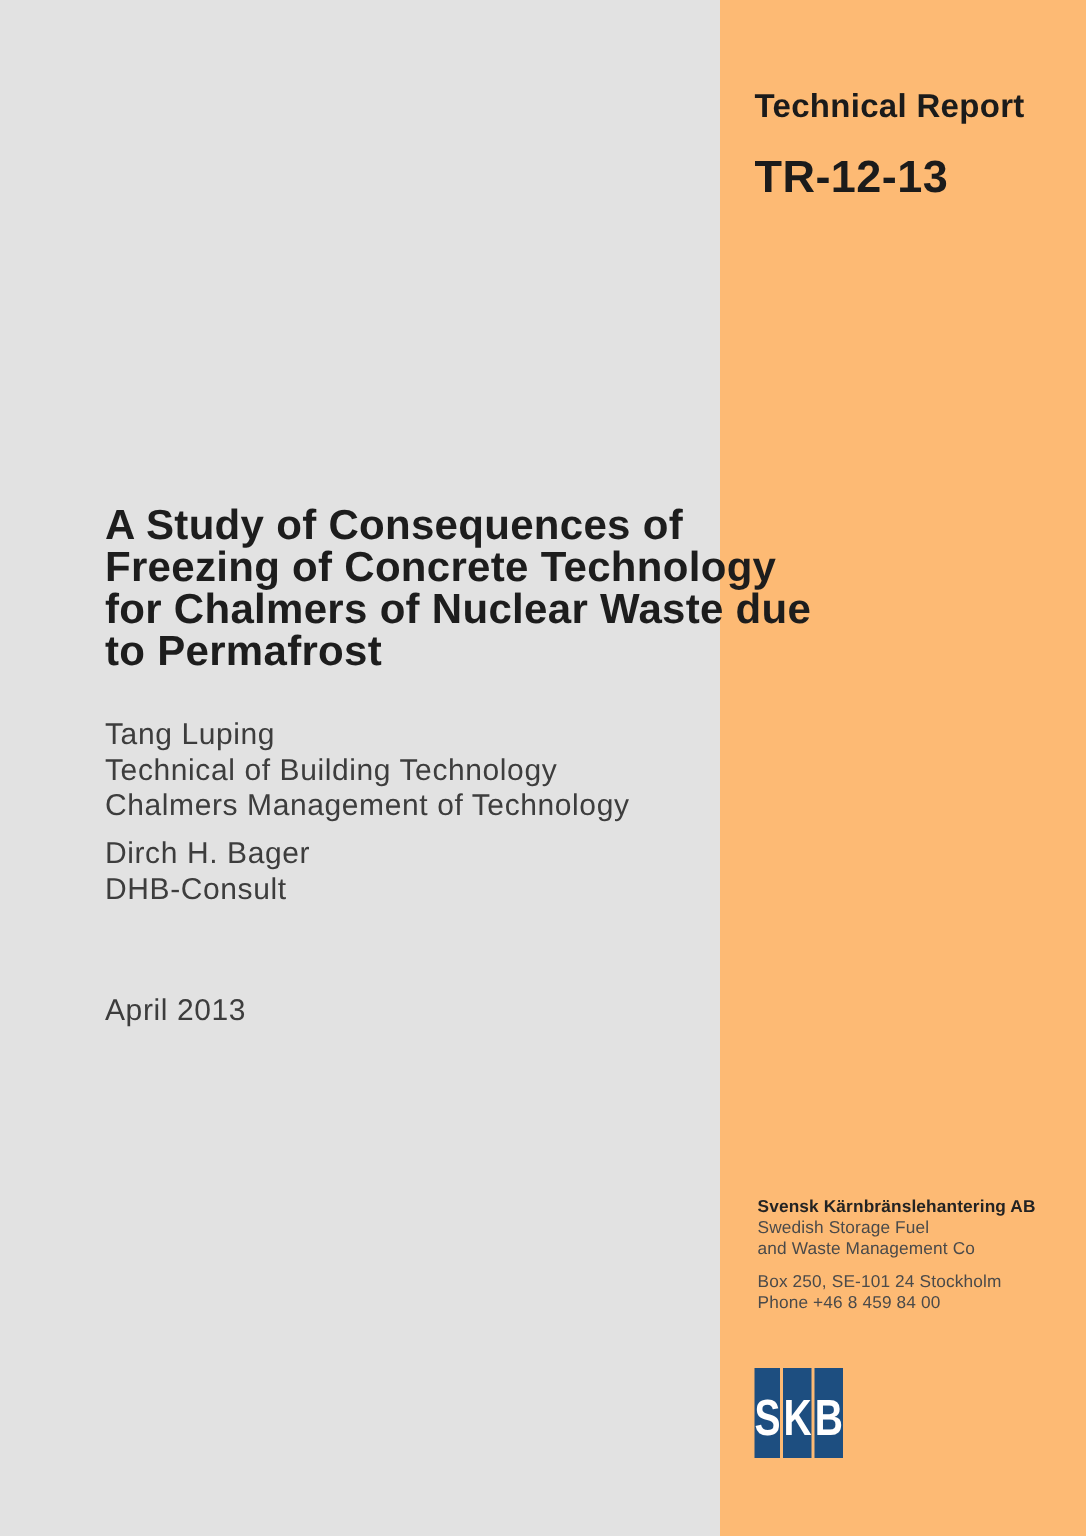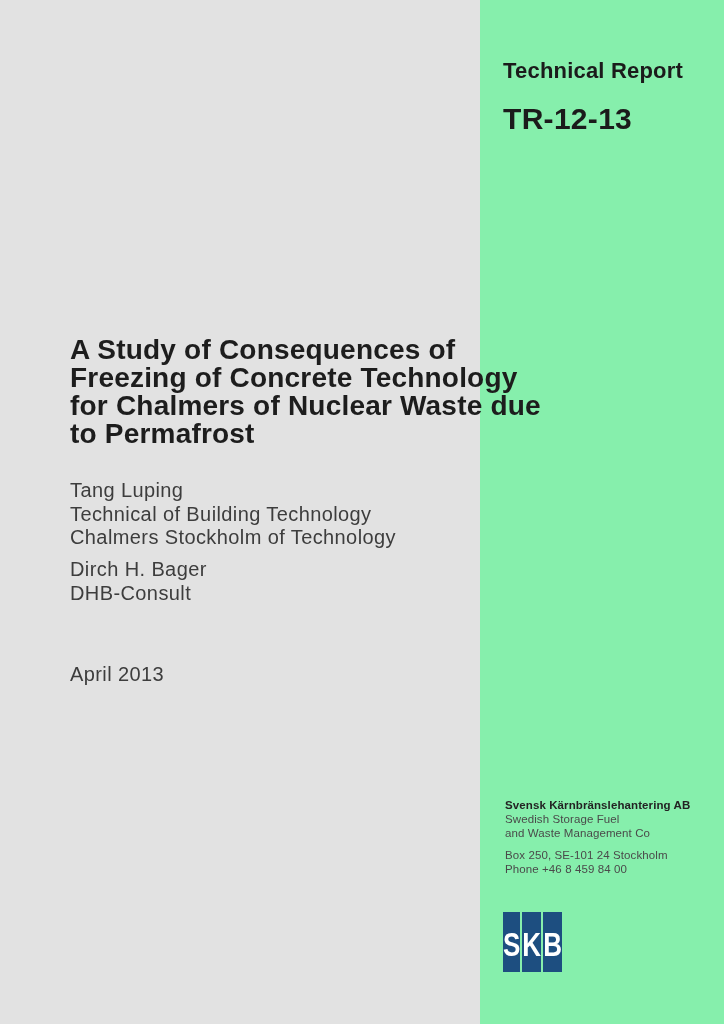--- a/index.html
+++ b/index.html
@@ -4,21 +4,21 @@
 <style>
   html, body {
     margin: 0;
     padding: 0;
     background: #ffffff;
   }
   .page {
     position: relative;
     width: 724px;
     height: 1024px;
-    background: #86efac;
+    background: #fdba74;
     overflow: hidden;
     font-family: "Liberation Sans", "DejaVu Sans", sans-serif;
   }
   .left-panel {
     position: absolute;
     left: 0;
     top: 0;
     width: 480px;
     height: 1024px;
     background: #e2e2e2;
@@ -122,21 +122,21 @@
   <h1 class="title-block">
     <span>A Study of Consequences of</span>
     <span>Freezing of Concrete Technology</span>
     <span>for Chalmers of Nuclear Waste due</span>
     <span>to Permafrost</span>
   </h1>
 
   <div class="author-block author-group-1">
     <span>Tang Luping</span>
     <span>Technical of Building Technology</span>
-    <span>Chalmers Stockholm of Technology</span>
+    <span>Chalmers Management of Technology</span>
   </div>
 
   <div class="author-block author-group-2">
     <span>Dirch H. Bager</span>
     <span>DHB-Consult</span>
   </div>
 
   <div class="author-block date-line">
     <span>April 2013</span>
   </div>

